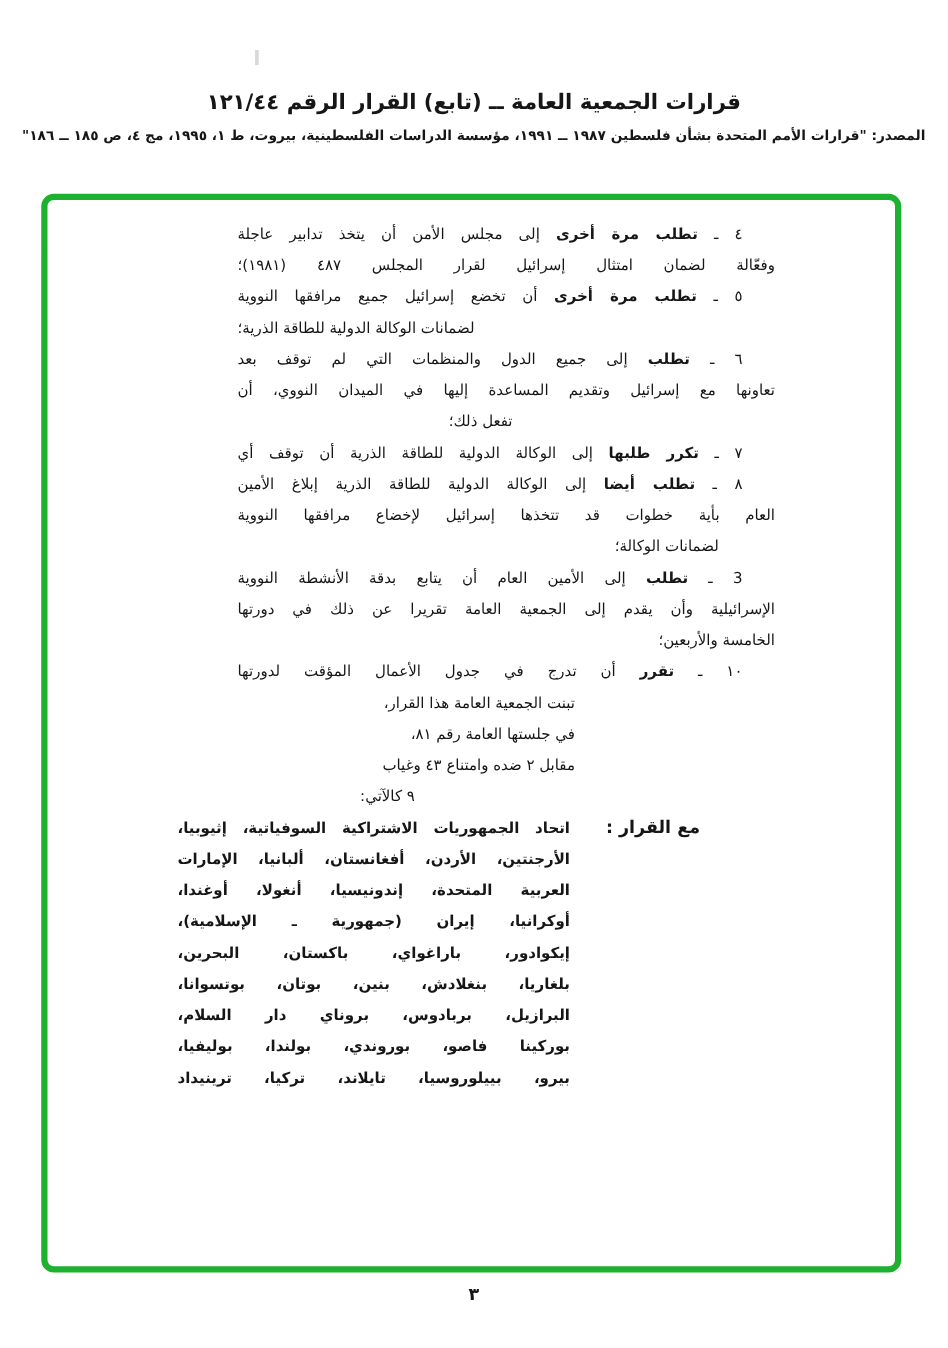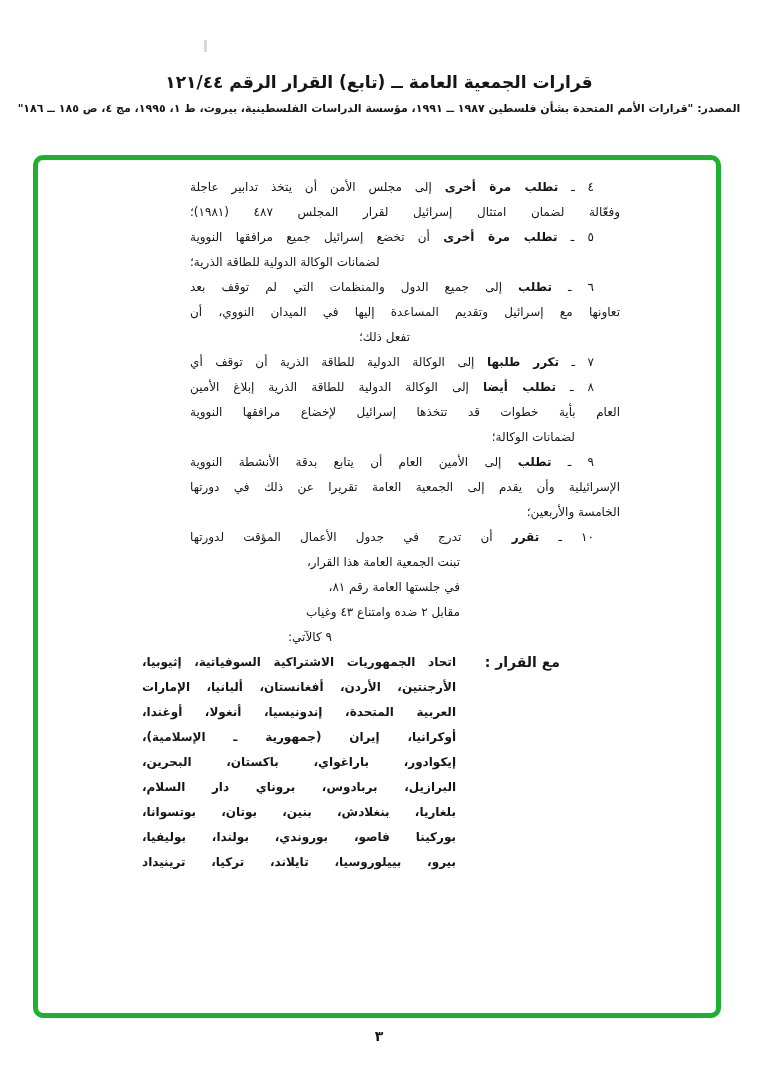--- a/index.html
+++ b/index.html
@@ -72,43 +72,43 @@
         <div class="line l-j"><span class="t">وفعّالة لضمان امتثال إسرائيل لقرار المجلس ٤٨٧ (١٩٨١)؛</span></div>
         <div class="line l-j ind"><span class="pre">٥ ـ </span><span class="b">تطلب مرة أخرى</span><span class="t"> أن تخضع إسرائيل جميع مرافقها النووية</span></div>
         <div class="line l-l"><span class="t">لضمانات الوكالة الدولية للطاقة الذرية؛</span></div>
         <div class="line l-j ind"><span class="pre">٦ ـ </span><span class="b">تطلب</span><span class="t"> إلى جميع الدول والمنظمات التي لم توقف بعد</span></div>
         <div class="line l-j"><span class="t">تعاونها مع إسرائيل وتقديم المساعدة إليها في الميدان النووي، أن</span></div>
         <div class="line l-r" style="padding-right: 210px;"><span class="t">تفعل ذلك؛</span></div>
         <div class="line l-j ind"><span class="pre">٧ ـ </span><span class="b">تكرر طلبها</span><span class="t"> إلى الوكالة الدولية للطاقة الذرية أن توقف أي</span></div>
         <div class="line l-j ind"><span class="pre">٨ ـ </span><span class="b">تطلب أيضا</span><span class="t"> إلى الوكالة الدولية للطاقة الذرية إبلاغ الأمين</span></div>
         <div class="line l-j"><span class="t">العام بأية خطوات قد تتخذها إسرائيل لإخضاع مرافقها النووية</span></div>
         <div class="line l-r" style="padding-right: 45px;"><span class="t">لضمانات الوكالة؛</span></div>
-        <div class="line l-j ind"><span class="pre">٩ ـ </span><span class="b">تطلب</span><span class="t"> إلى الأمين العام أن يتابع بدقة الأنشطة النووية</span></div>
+        <div class="line l-j ind"><span class="pre">3 ـ </span><span class="b">تطلب</span><span class="t"> إلى الأمين العام أن يتابع بدقة الأنشطة النووية</span></div>
         <div class="line l-j"><span class="t">الإسرائيلية وأن يقدم إلى الجمعية العامة تقريرا عن ذلك في دورتها</span></div>
         <div class="line l-r"><span class="t">الخامسة والأربعين؛</span></div>
         <div class="line l-j ind"><span class="pre">١٠ ـ </span><span class="b">تقرر</span><span class="t"> أن تدرج في جدول الأعمال المؤقت لدورتها</span></div>
       </div>
 
     <div class="sec sec-b">
         <div class="line l-r"><span class="t">تبنت الجمعية العامة هذا القرار،</span></div>
         <div class="line l-r"><span class="t">في جلستها العامة رقم ٨١،</span></div>
         <div class="line l-r"><span class="t">مقابل ٢ ضده وامتناع ٤٣ وغياب</span></div>
         <div class="line l-c"><span class="t">٩ كالآتي:</span></div>
       </div>
 
     <div class="sec sec-c">
       <div class="vote-label">مع القرار :</div>
       <div class="vote-lines">
           <div class="line l-j"><span class="t">اتحاد الجمهوريات الاشتراكية السوفياتية، إثيوبيا،</span></div>
           <div class="line l-j"><span class="t">الأرجنتين، الأردن، أفغانستان، ألبانيا، الإمارات</span></div>
           <div class="line l-j"><span class="t">العربية المتحدة، إندونيسيا، أنغولا، أوغندا،</span></div>
           <div class="line l-j"><span class="t">أوكرانيا، إيران (جمهورية ـ الإسلامية)،</span></div>
           <div class="line l-j"><span class="t">إيكوادور، باراغواي، باكستان، البحرين،</span></div>
+          <div class="line l-j"><span class="t">بلغاريا، بنغلادش، بنين، بوتان، بوتسوانا،</span></div>
           <div class="line l-j"><span class="t">البرازيل، بربادوس، بروناي دار السلام،</span></div>
-          <div class="line l-j"><span class="t">بلغاريا، بنغلادش، بنين، بوتان، بوتسوانا،</span></div>
           <div class="line l-j"><span class="t">بوركينا فاصو، بوروندي، بولندا، بوليفيا،</span></div>
           <div class="line l-j"><span class="t">بيرو، بييلوروسيا، تايلاند، تركيا، ترينيداد</span></div>
         </div>
     </div>
 
   </div>
 
   <div class="page-num">٣</div>
 
 </div>

